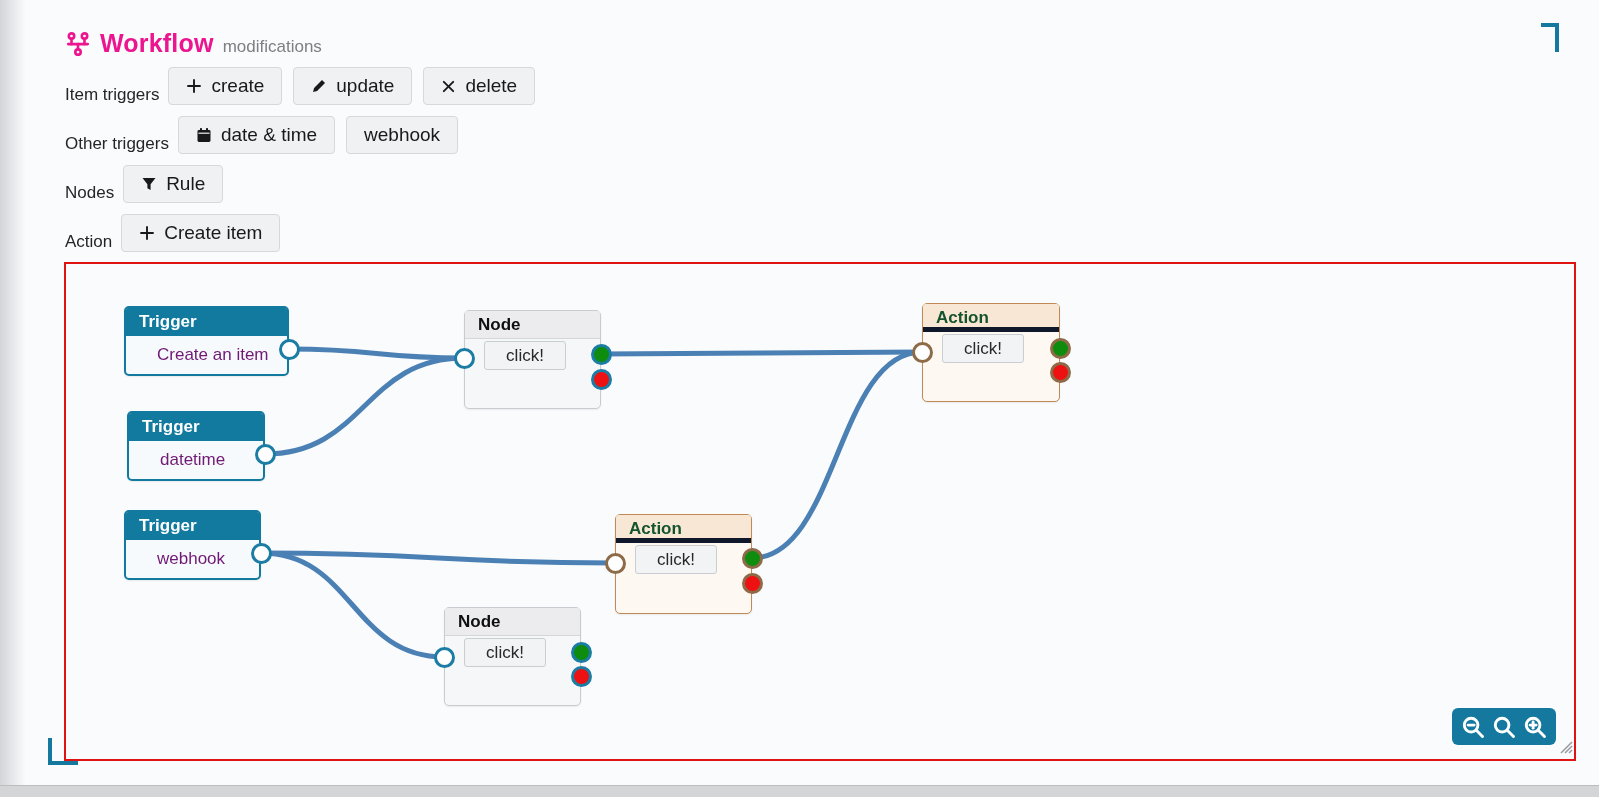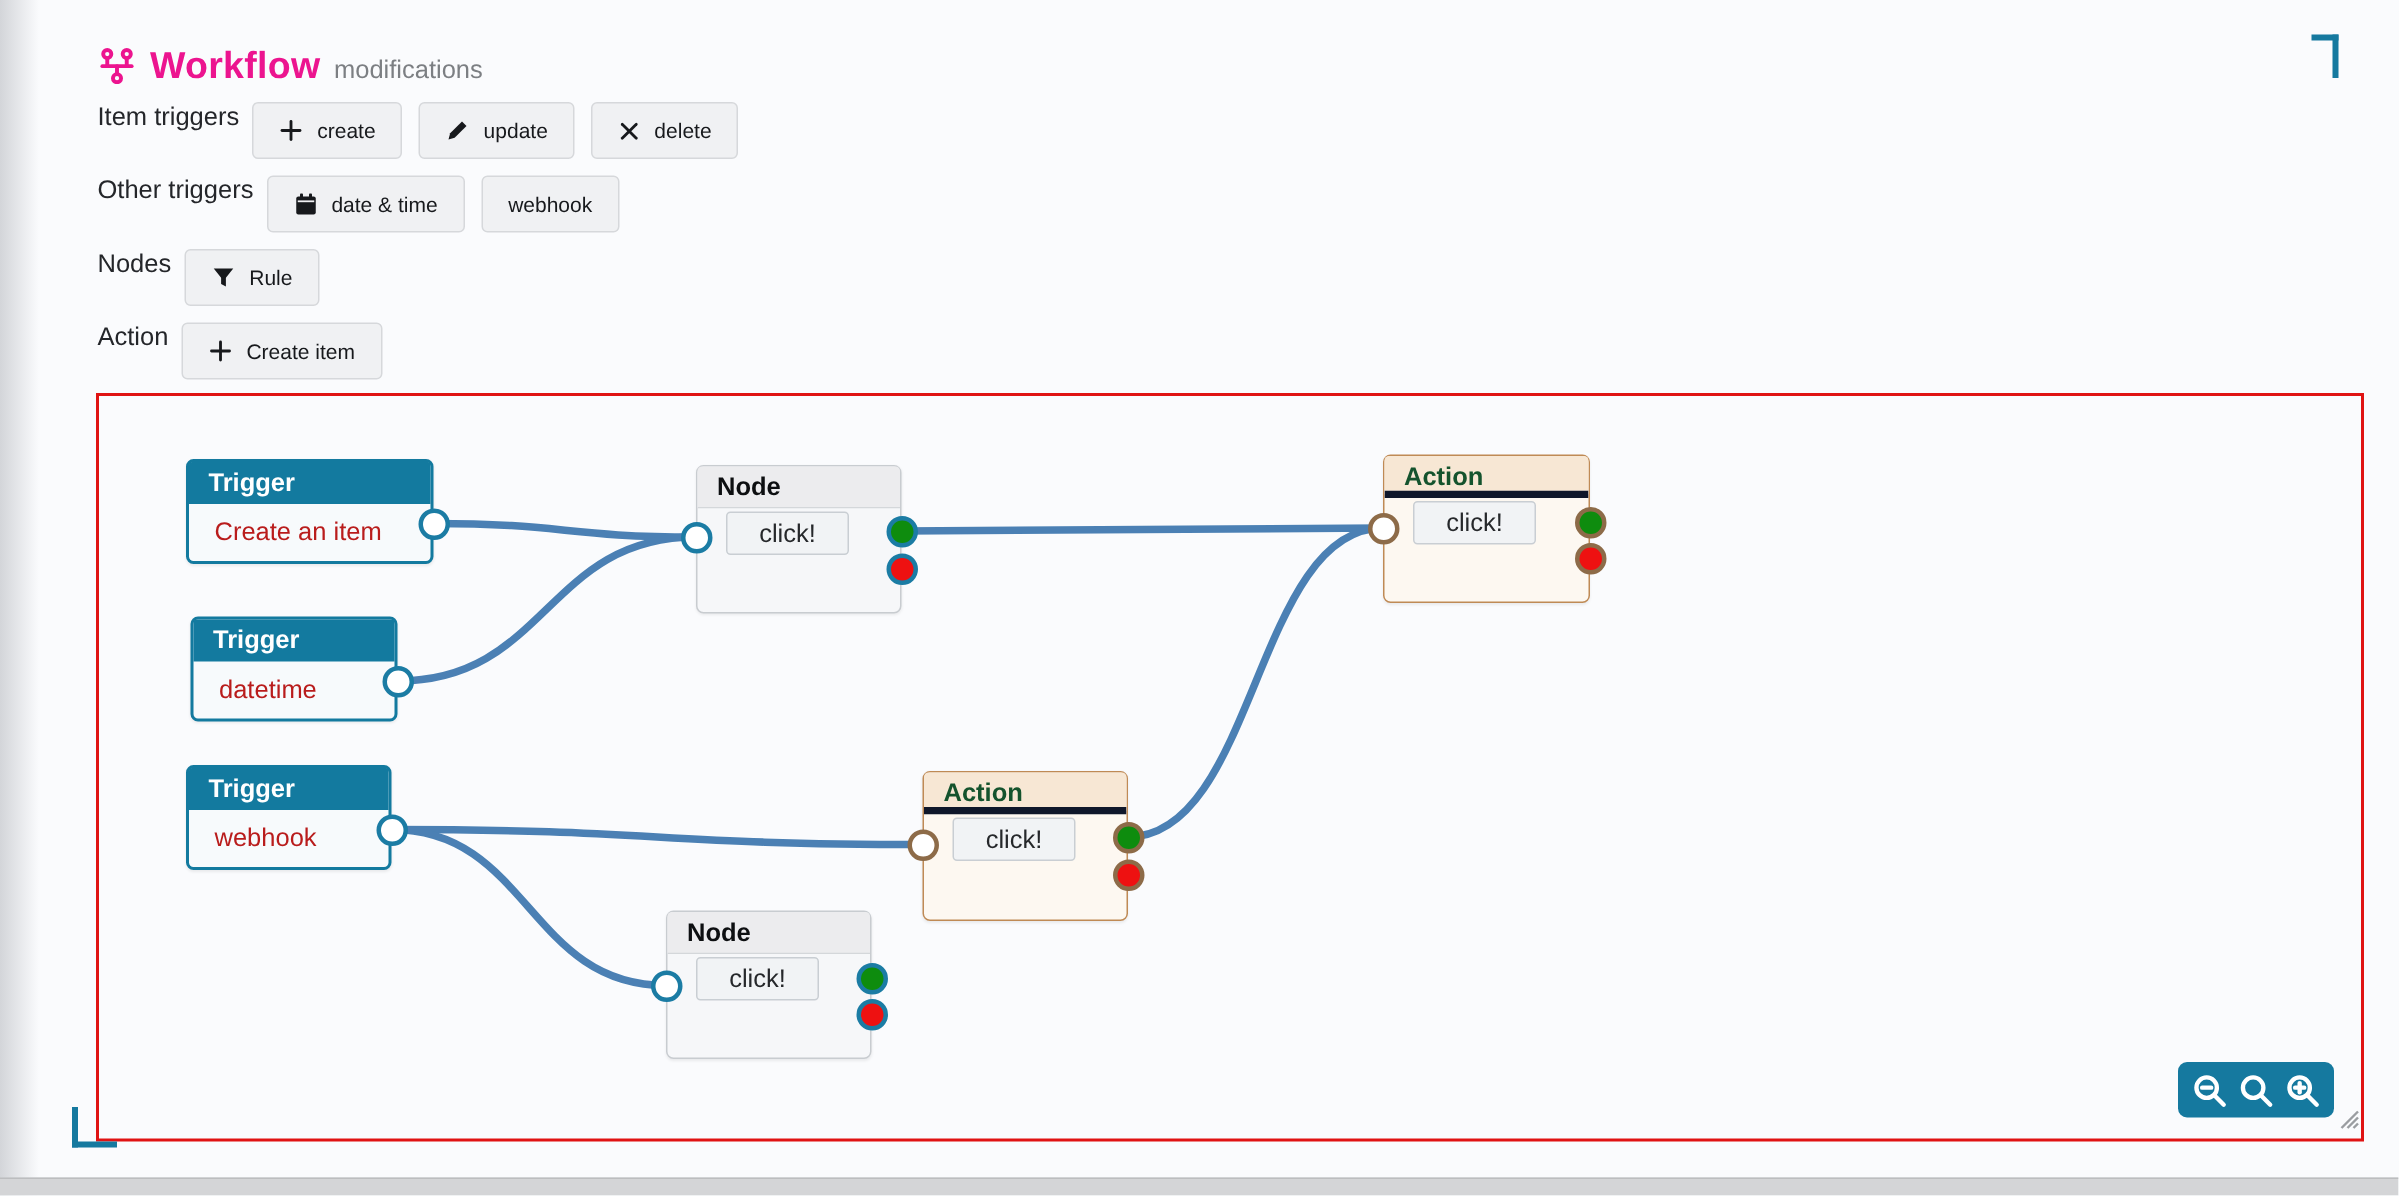--- a/index.html
+++ b/index.html
@@ -18,41 +18,41 @@
   .bottom-strip{position:absolute;left:0;right:0;bottom:0;height:12px;background:#d4d5d7;border-top:1px solid #bcbdbf;z-index:9}
 
   
   .hdr{display:flex;align-items:baseline;padding:26px 0 0 65px;gap:9px}
   .hdr .wicon{color:var(--accent);position:relative;top:4px}
   .hdr h1{font-size:25px;font-weight:bold;color:var(--accent);letter-spacing:.2px}
   .hdr .sub{color:#7c7f83;font-size:17px}
 
   
   .palette{margin:9px 0 0 65px}
-  .prow{display:flex;align-items:flex-start;margin-bottom:11px;height:38px}
+  .prow{display:flex;align-items:flex-end;margin-bottom:11px;height:38px}
   .plabel{font-size:17px;color:#24262a;margin-right:9px;white-space:nowrap}
   .pbtn{display:inline-flex;align-items:center;gap:9px;height:38px;padding:0 17px;
     margin-right:11px;background:#f0f1f3;border:1px solid #d6d8db;border-radius:4px;
-    font-size:14px;color:#17191c;cursor:pointer;font-family:inherit}
+    font-size:19px;color:#17191c;cursor:pointer;font-family:inherit}
   .pbtn svg{display:block}
 
   
   .canvas{position:absolute;left:64px;top:262px;width:1512px;height:499px;
     border:2px solid var(--canvas-border);background:#fafbfd;z-index:1}
   .edges{position:absolute;left:0;top:0;width:100%;height:100%;z-index:1}
   .edges path{stroke:var(--edge);stroke-width:5;fill:none;stroke-linecap:round}
 
   .wfnode{position:absolute;border-radius:5px;z-index:2;box-shadow:0 1px 2px rgba(0,0,0,.07)}
   .wfnode .nhead{height:28px;line-height:27px;font-weight:bold;font-size:17px;padding-left:13px;
     border-radius:3px 3px 0 0}
   .wfnode .nbody{position:absolute;left:0;right:0;bottom:0;top:28px;display:flex;align-items:center;
     border-radius:0 0 4px 4px}
   .t-trigger{border:2px solid var(--blue);background:#f7fafc}
   .t-trigger .nhead{background:var(--blue);color:#fff;border-radius:2px 2px 0 0}
-  .t-trigger .nbody{font-size:17px;color:#b91c1c;padding-left:17px}
+  .t-trigger .nbody{font-size:17px;color:#701a75;padding-left:31px}
   .t-node{border:1px solid var(--node-border);background:#f6f7f9}
   .t-node .nhead{background:#ececee;color:#0d0f11;border-bottom:1px solid #d4d7da}
   .t-action{border:1px solid var(--action-border);background:#fdf8f1}
   .t-action .nhead{background:var(--action-head);color:#14532d;border-bottom:5px solid #0f172a}
   .click-btn{position:absolute;left:19px;top:30px;width:82px;height:29px;background:#f1f3f5;
     border:1px solid #c9ced3;border-radius:3px;font-size:17px;color:#26282b;cursor:pointer;font-family:inherit}
 
   .port{position:absolute;width:21px;height:21px;border-radius:50%;z-index:3;background:#fff}
   .pb-blue{border:3px solid #1b7ca4}
   .pb-brown{border:3px solid #8d6b48}

